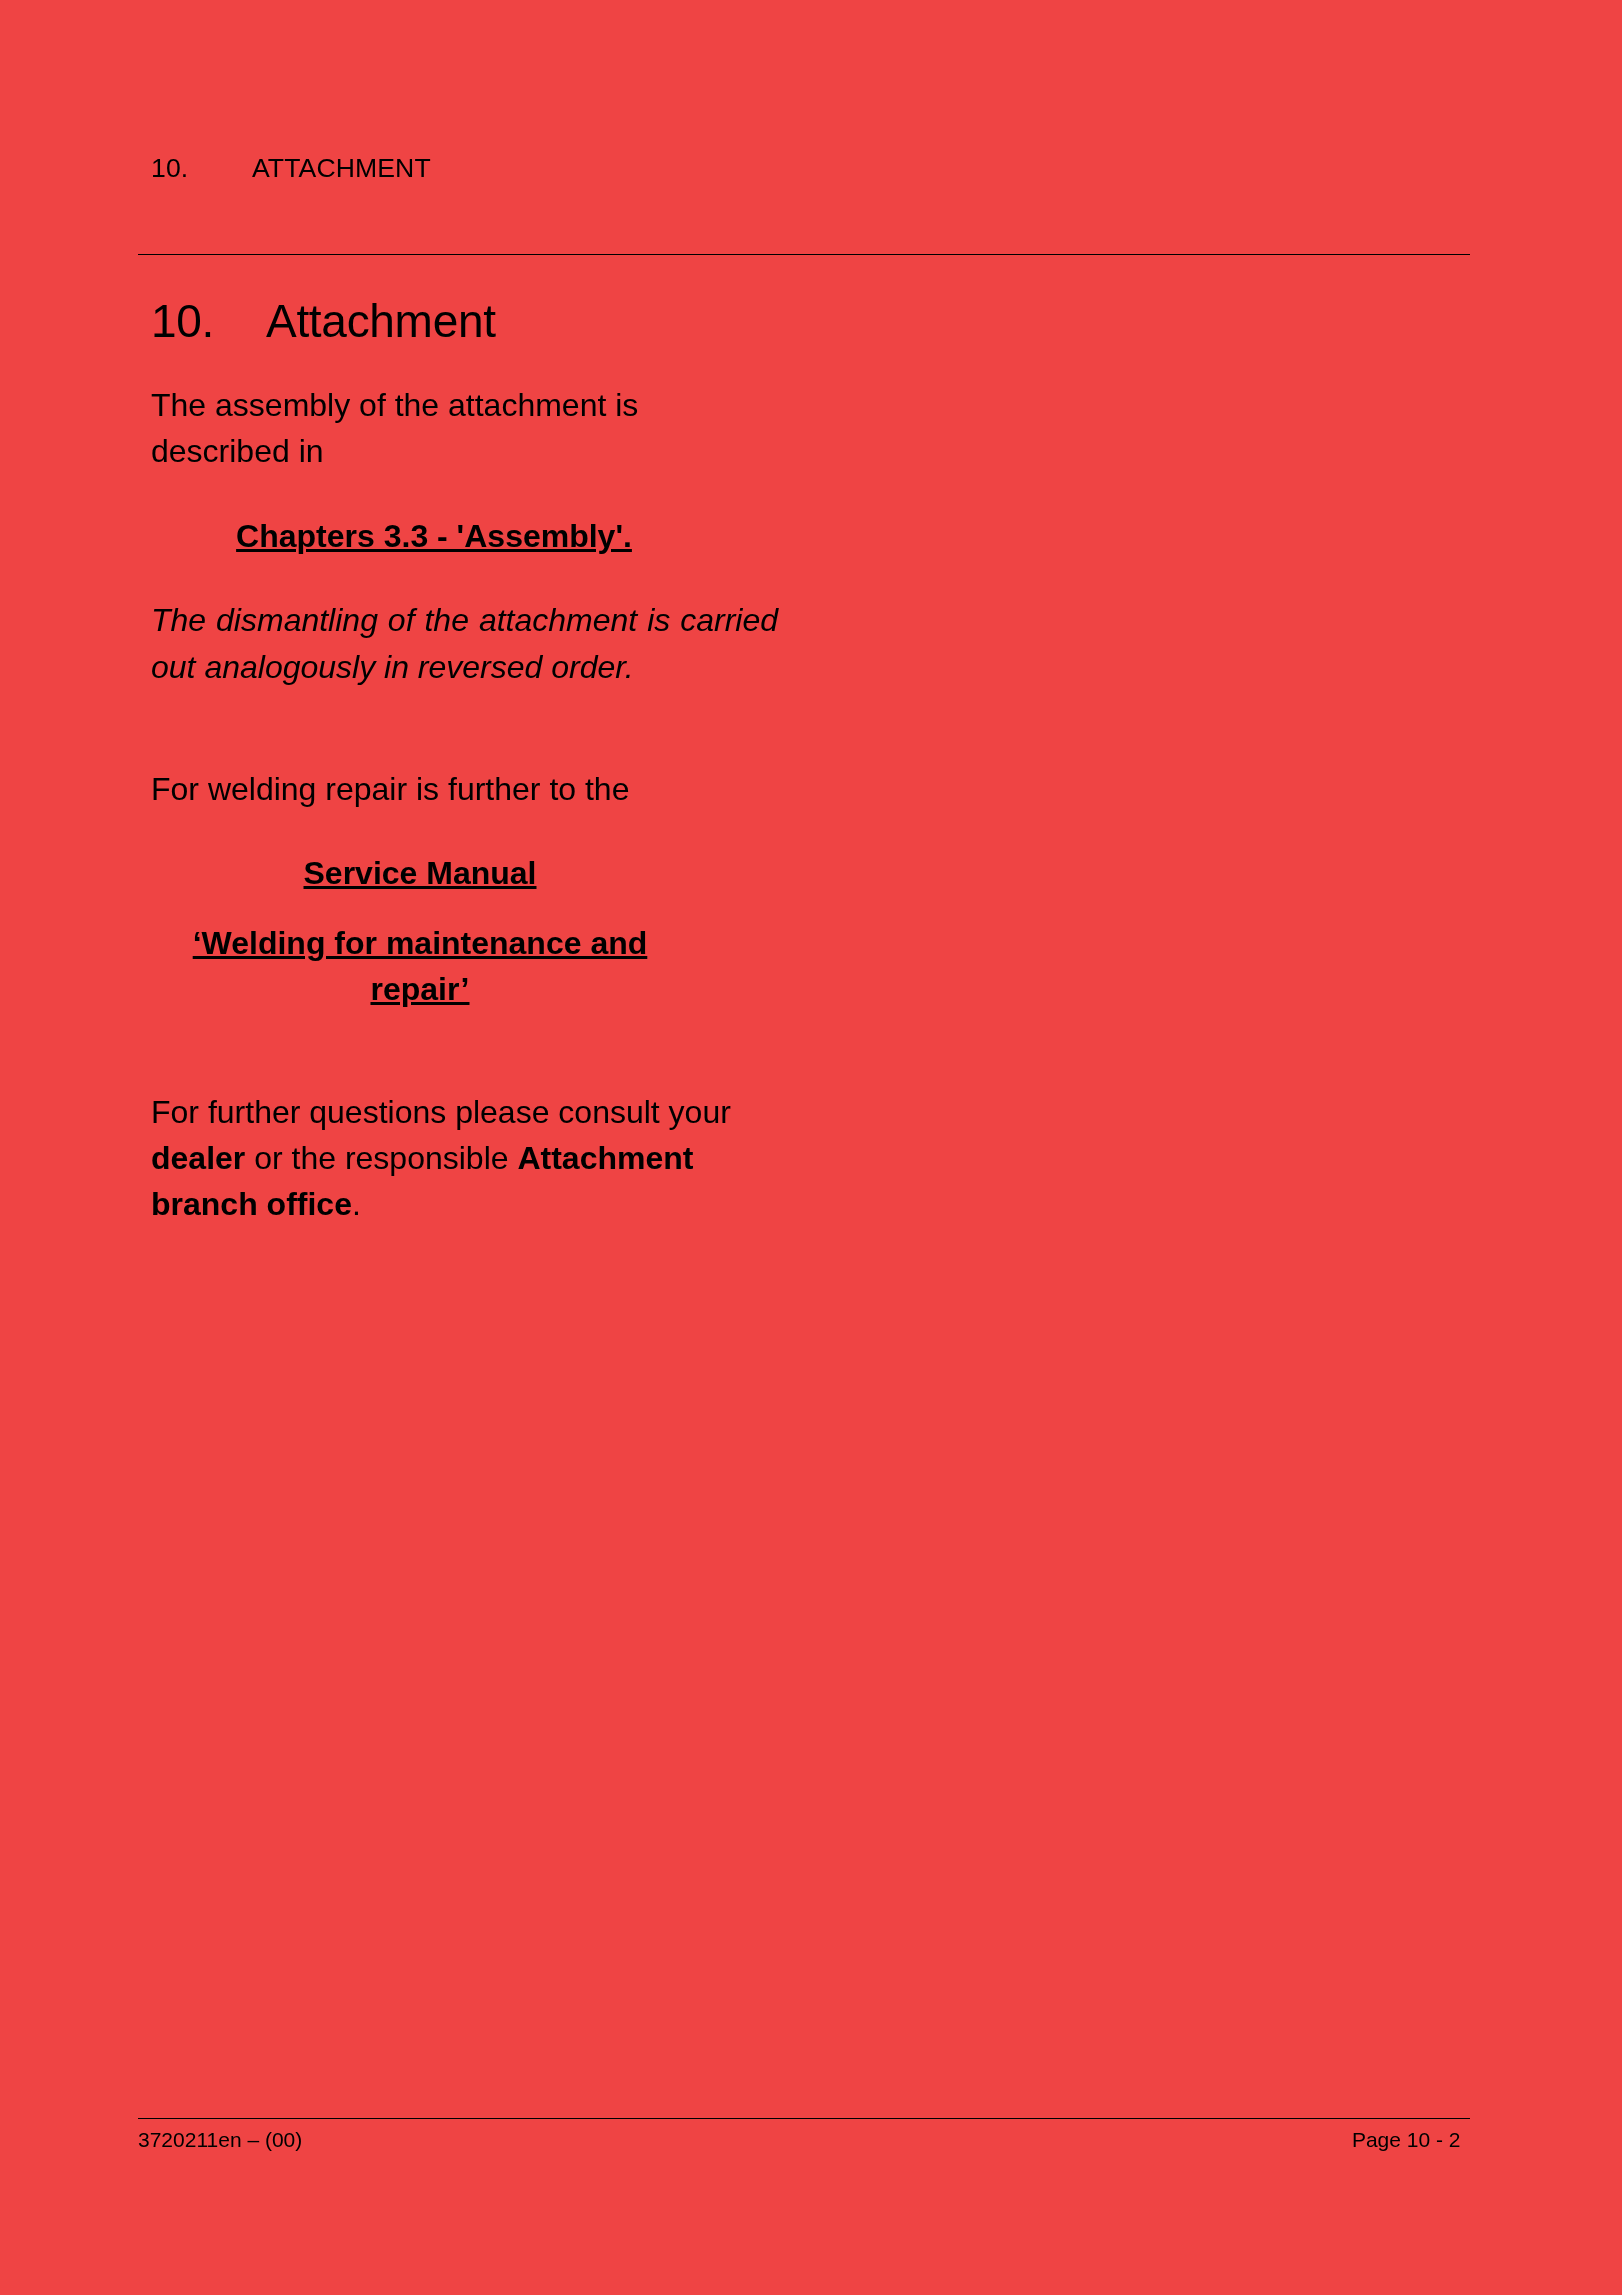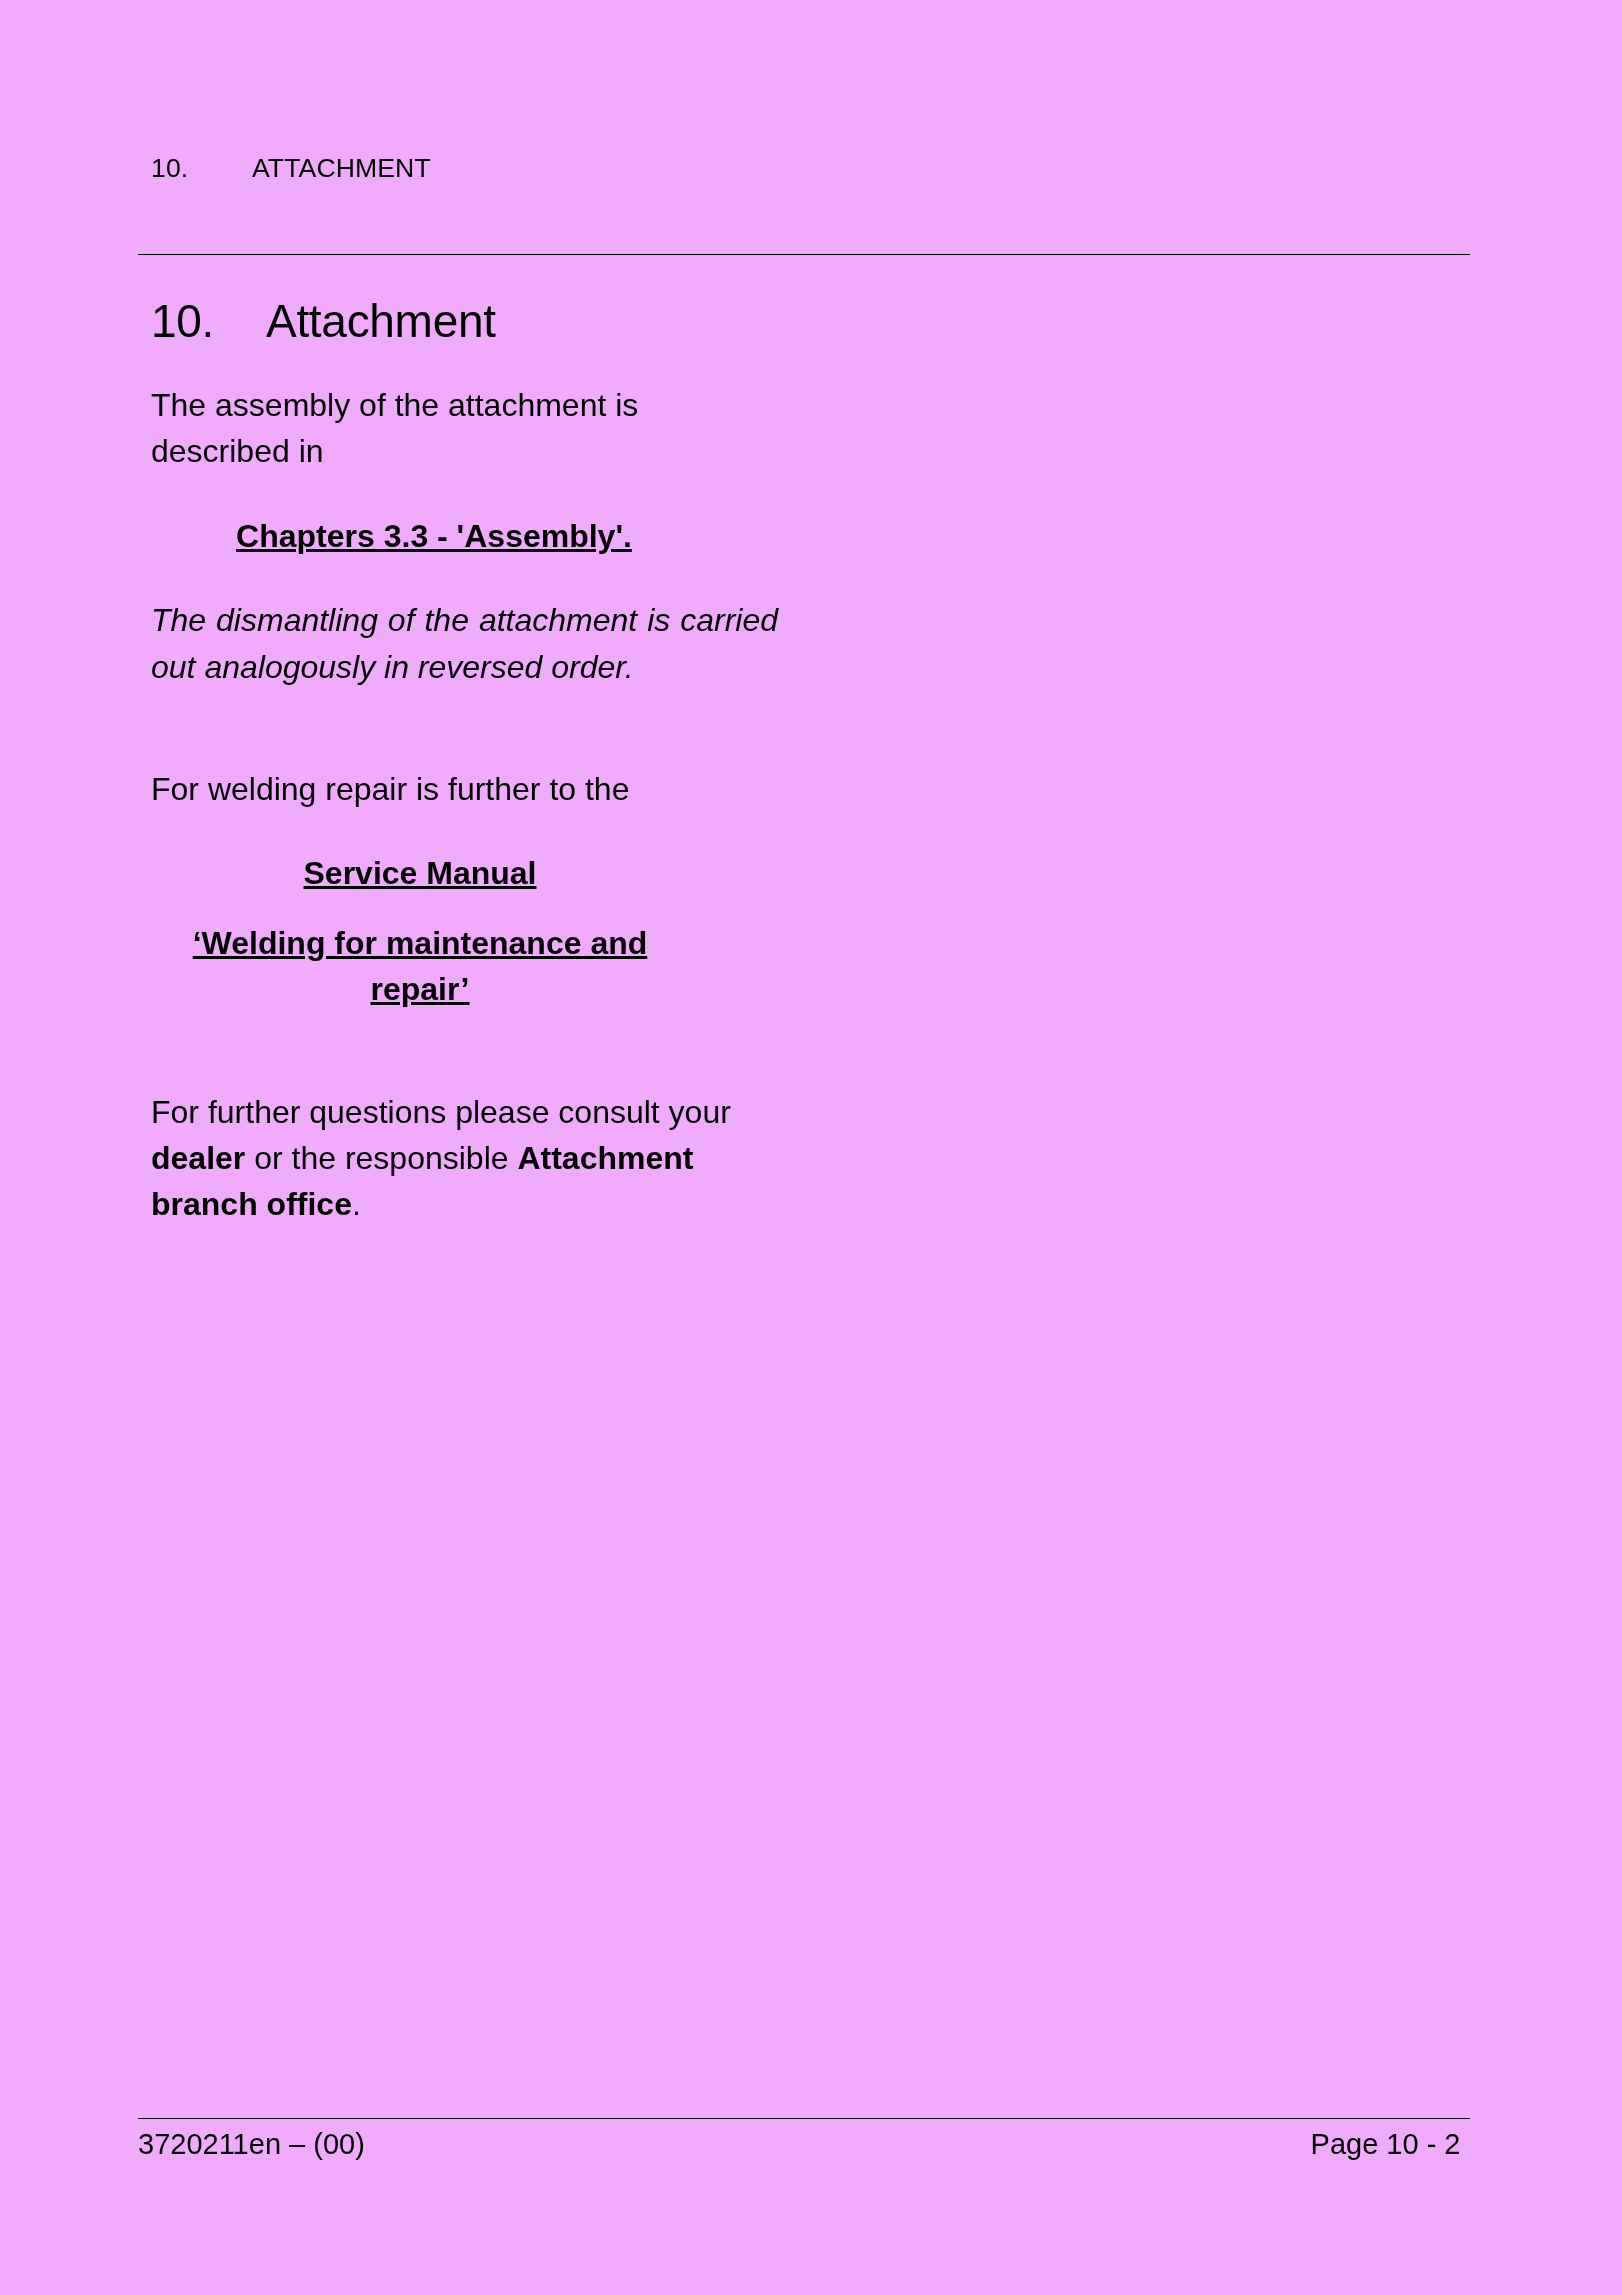--- a/index.html
+++ b/index.html
@@ -8,21 +8,21 @@
     background: #ffffff;
   }
   body {
     font-family: "Liberation Sans", sans-serif;
     color: #000000;
   }
   .page {
     position: relative;
     width: 1623px;
     height: 2295px;
-    background: #f0abfc;
+    background: #ef4444;
     box-sizing: border-box;
   }
 
   
   .header {
     position: absolute;
     left: 151px;
     top: 153px;
     width: 1322px;
     display: flex;
@@ -108,21 +108,21 @@
     background: #000000;
   }
   .footer {
     position: absolute;
     left: 138px;
     top: 2128px;
     width: 1332px;
     display: flex;
     justify-content: space-between;
     align-items: baseline;
-    font-size: 29px;
+    font-size: 21px;
   }
   .footer .left { text-align: left; }
   .footer .right { text-align: right; padding-right: 9.5px; }
 </style>
 </head>
 <body>
 
 <div class="page">
 
   <div class="header">

